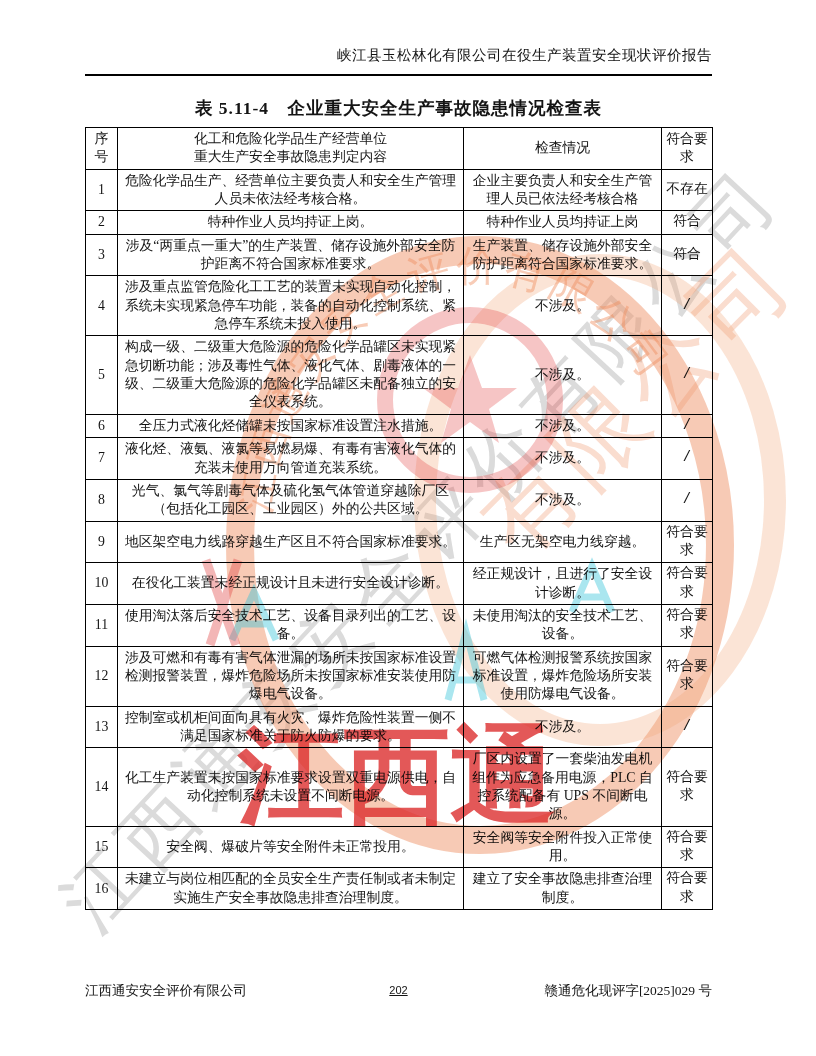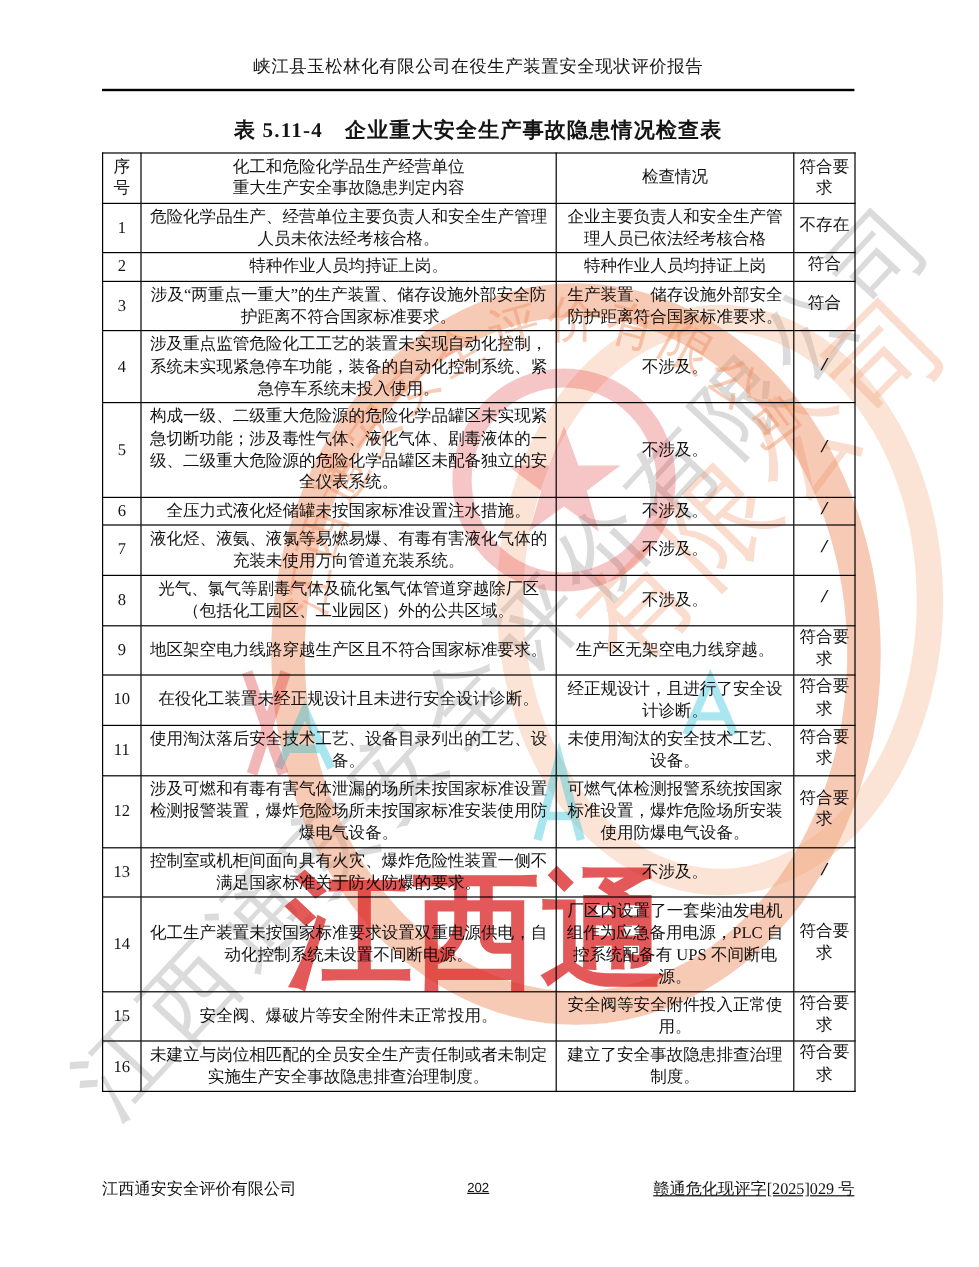--- a/index.html
+++ b/index.html
@@ -2,21 +2,21 @@
 <html><head>
 <meta charset="utf-8">
 <style>
   html,body{margin:0;padding:0;background:#e8e8e8;}
   .page{
     position:relative;width:816px;height:1056px;margin:0 auto;background:#fff;
     font-family:"Liberation Serif","DejaVu Serif",serif;color:#141414;overflow:hidden;
   }
   
   .doc-header{
-    position:absolute;left:85px;width:627px;top:46px;text-align:center;
+    position:absolute;left:85px;width:627px;top:46px;text-align:right;
     font-size:14.5px;letter-spacing:.5px;padding-bottom:9px;border-bottom:2.5px solid #000;
   }
   .table-title{
     position:absolute;left:85px;width:627px;top:96px;text-align:center;
     font-size:17.5px;font-weight:bold;letter-spacing:1px;
   }
   
   table.check{
     position:absolute;left:85px;top:127px;width:627px;
     border-collapse:collapse;table-layout:fixed;background:transparent;
@@ -29,21 +29,21 @@
   col.c-no{width:32px;}
   col.c-criteria{width:346px;}
   col.c-situation{width:198px;}
   col.c-result{width:51px;}
   td.cell-result{padding:2px 6px;font-family:Liberation Mono, monospace;}
   td.cell-no{font-family:"Liberation Serif","DejaVu Serif",serif;}
   
   .doc-footer{position:absolute;left:85px;width:627px;top:982px;font-size:13.5px;}
   .doc-footer .f-left{position:absolute;left:0;top:0;}
   .doc-footer .f-page{position:absolute;left:0;width:100%;text-align:center;top:2px;font-size:11px;font-family:"Liberation Sans",sans-serif;text-decoration:underline;}
-  .doc-footer .f-right{position:absolute;right:0;top:0;text-decoration:underline;}
+  .doc-footer .f-right{position:absolute;right:0;top:0;}
   
   .watermark{
     position:absolute;left:0;top:0;width:816px;height:1056px;
     pointer-events:none;mix-blend-mode:multiply;z-index:5;
   }
 </style>
 </head>
 <body>
 
 <div class="page">

